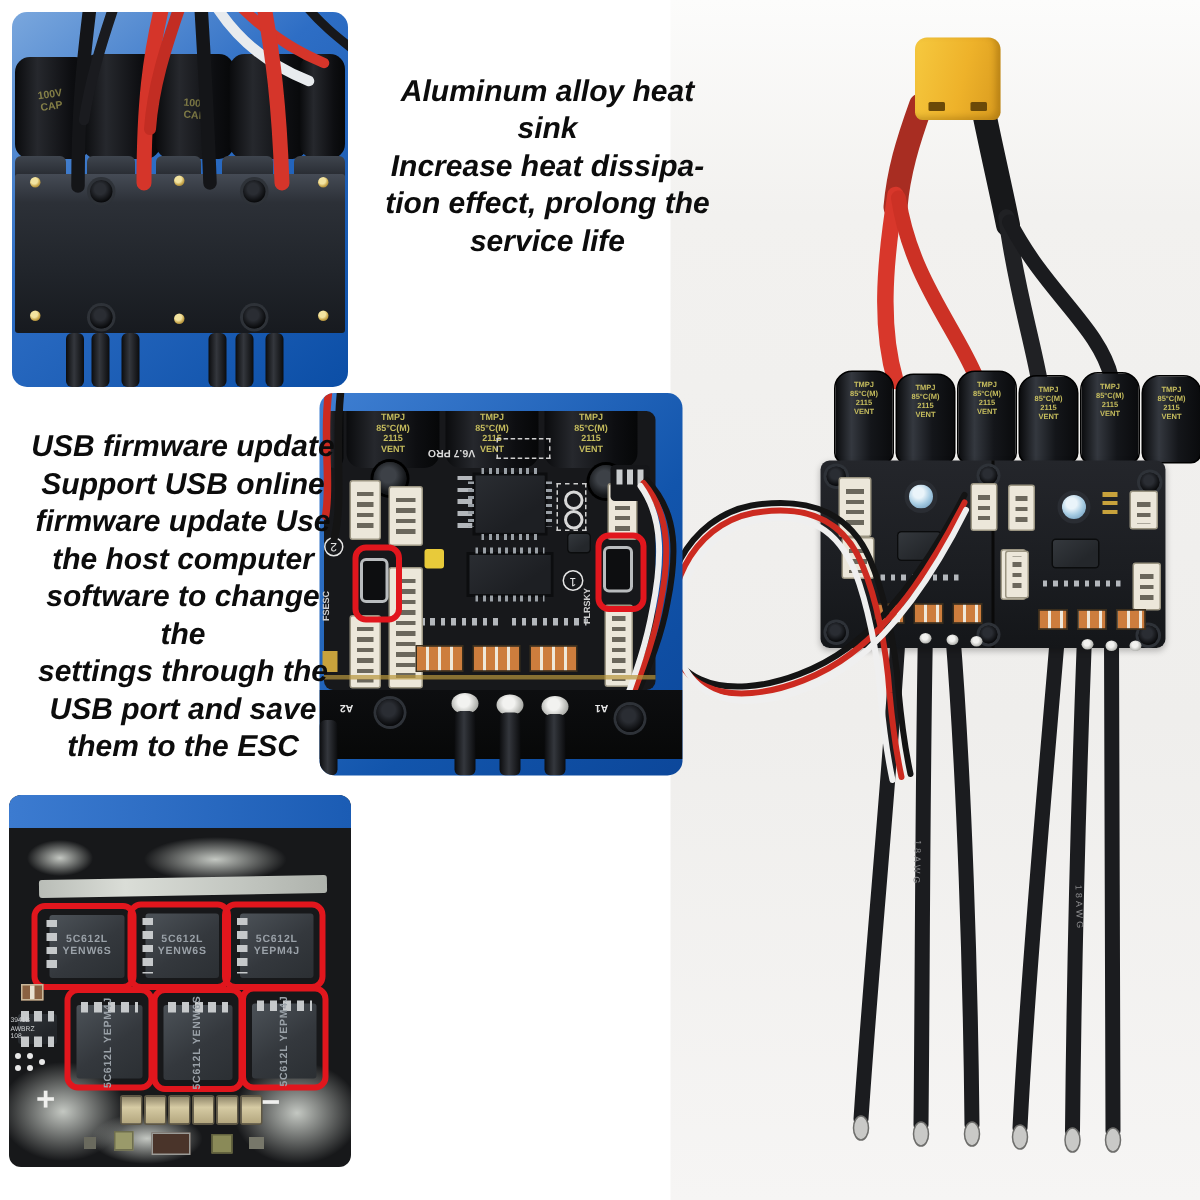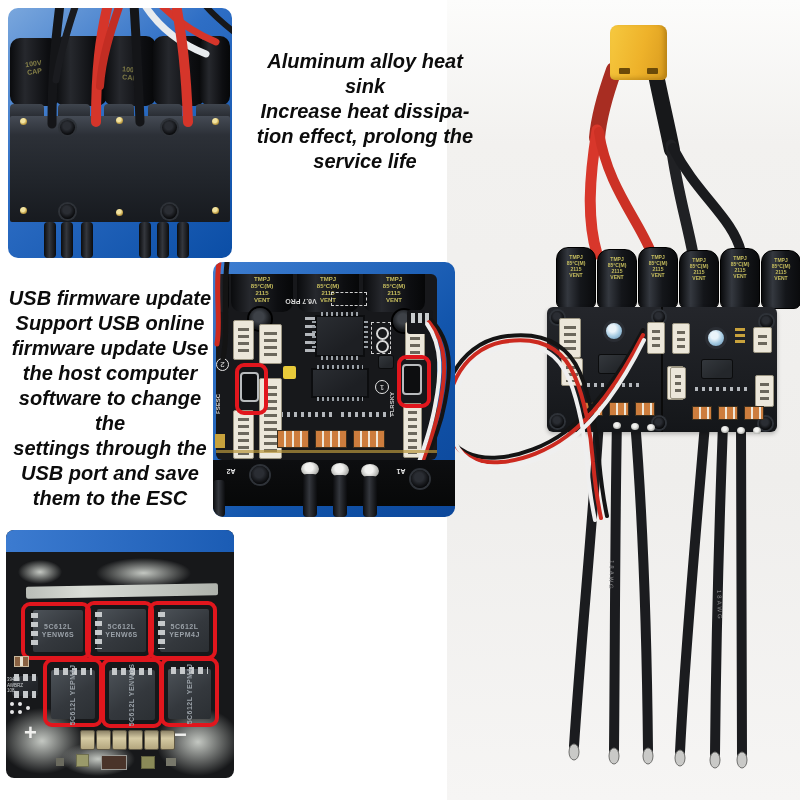--- a/index.html
+++ b/index.html
@@ -439,21 +439,21 @@
     <div class="abs" style="left:160px;top:228px;width:10px;height:8px;background:#77776a;"></div>
     <div class="abs" style="left:50px;top:228px;width:8px;height:8px;background:#6a6a5e;"></div>
   </div>
 
   <div class="annotation" style="left:232px;top:49px;width:230px;margin-left:18px;">Aluminum alloy heat
 sink
 Increase heat dissipa-
 tion effect, prolong the
 service life</div>
 
-  <div class="annotation" style="left:2px;top:286px;width:216px;font-style:italic;">USB firmware update
+  <div class="annotation" style="left:14px;top:286px;width:216px;font-style:italic;">USB firmware update
 Support USB online
 firmware update Use
 the host computer
 software to change the
 settings through the
 USB port and save
 them to the ESC</div>
 
 
 </div>

